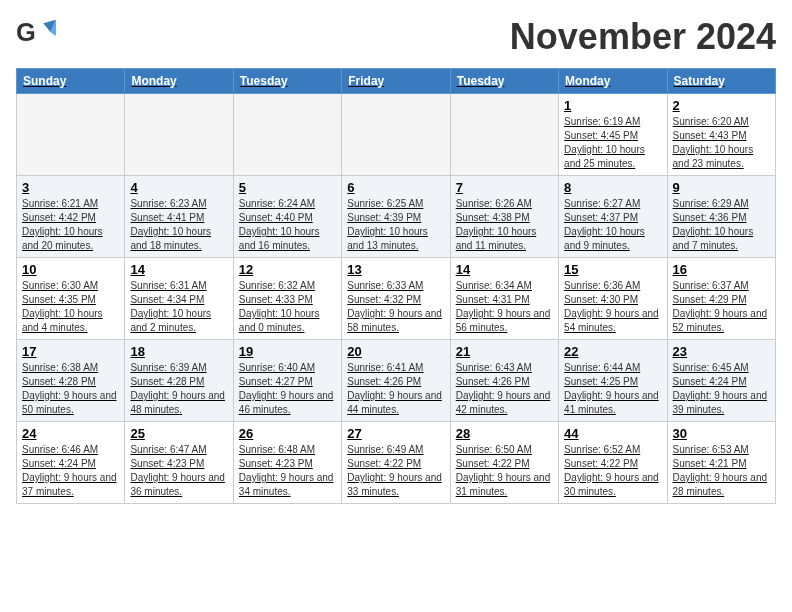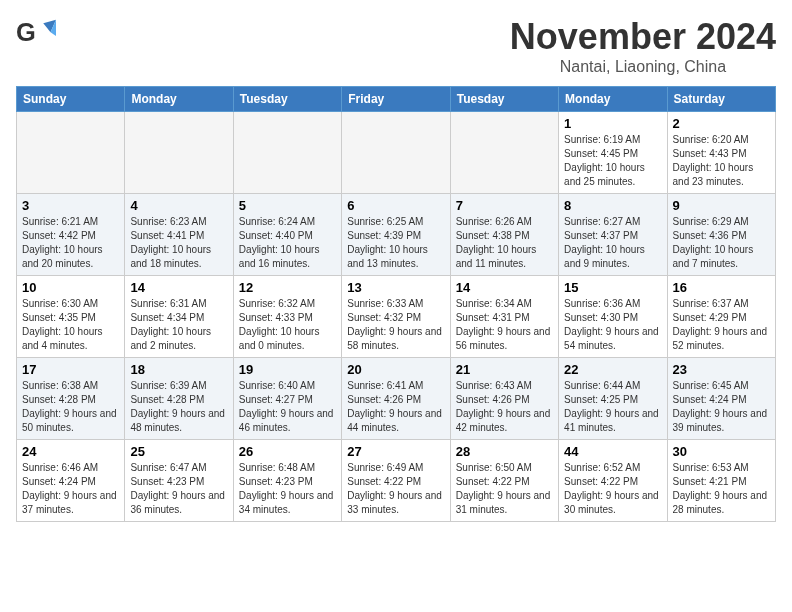--- a/index.html
+++ b/index.html
@@ -10,35 +10,36 @@
       min-height: 612px;
       padding: 16px;
     }
     .header {
       display: flex;
       justify-content: space-between;
       align-items: flex-start;
       margin-bottom: 10px;
     }
     .title-block {
-      text-align: center;
+      text-align: right;
     }
     .month-title {
       font-size: 36px;
       font-weight: bold;
       color: #333;
     }
     .location {
       font-size: 16px;
       color: #555;
     }
     .calendar {
       width: 100%;
       border-collapse: collapse;
       font-size: 11px;
+      text-decoration: underline;
     }
     .calendar th {
       background-color: #3a7abf;
       color: #fff;
       text-align: left;
       padding: 5px 6px;
       font-size: 12px;
       border: 1px solid #5a9ad0;
     }
     .calendar td {
@@ -97,21 +98,20 @@
 <div class="header">
   <div class="logo-wrapper">
     <svg class="logo-icon" viewBox="0 0 44 44" xmlns="http://www.w3.org/2000/svg">
       <text y="28" font-size="28" font-family="Arial" font-weight="bold" fill="#333">G</text>
       <polygon points="30,8 44,4 38,18" fill="#3a7abf"></polygon>
       <polygon points="38,18 44,4 44,22" fill="#5aabef"></polygon>
     </svg>
   </div>
   <div class="title-block">
     <div class="month-title">November 2024</div>
-    <div class="location">Nantai, Liaoning, China</div>
   </div>
 </div>
 
 <table class="calendar">
   <thead>
     <tr>
     <th>Sunday</th>
         <th>Monday</th>
         <th>Tuesday</th>
         <th>Friday</th>

